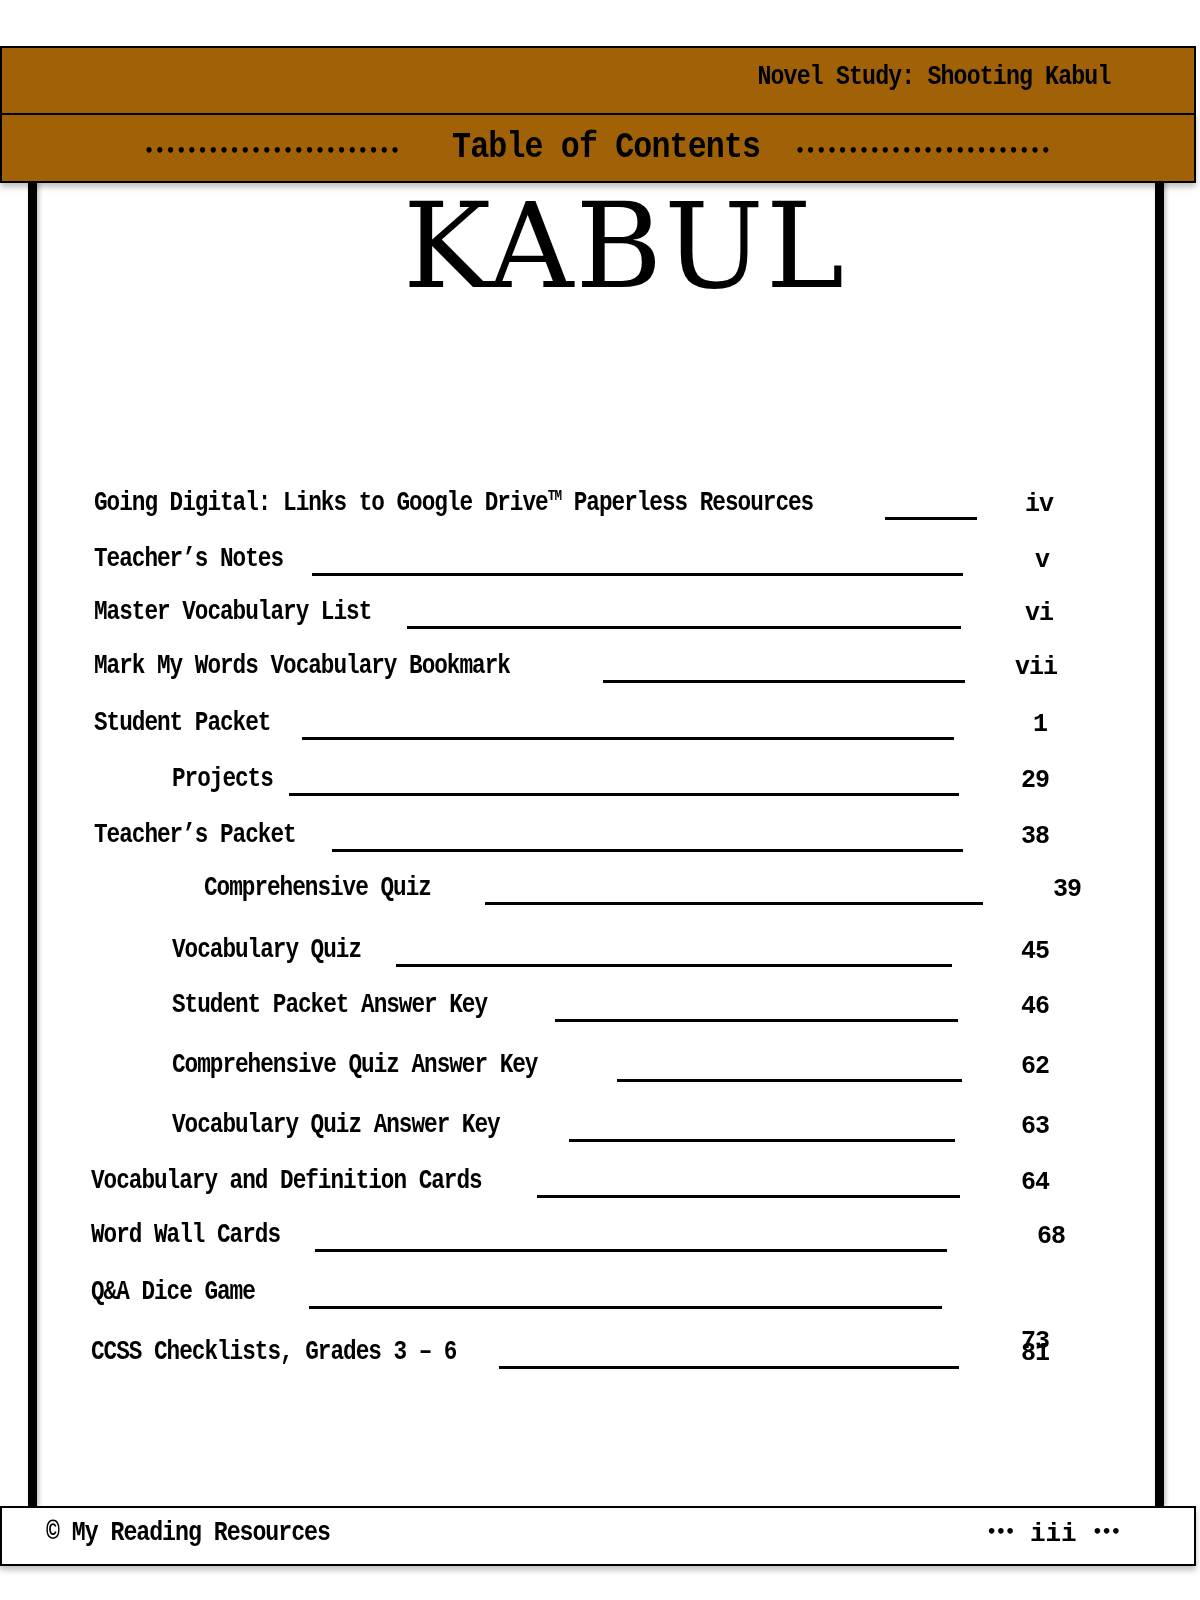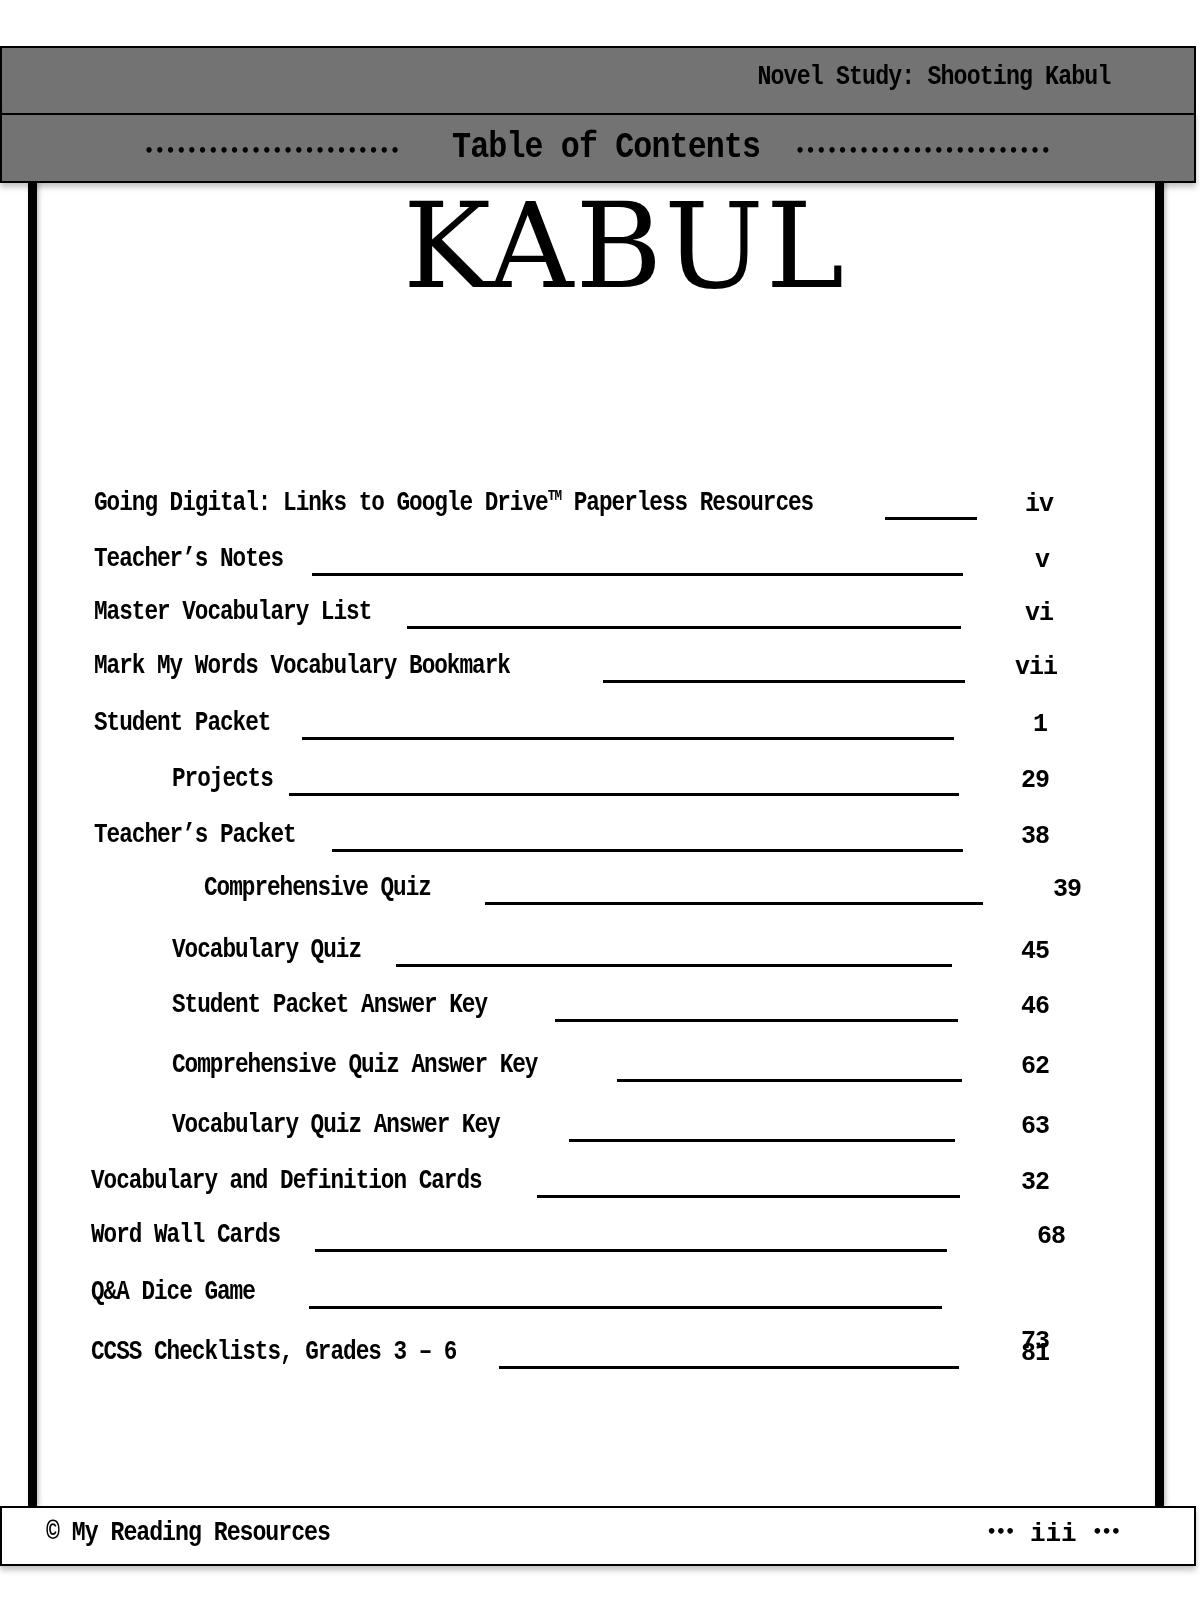--- a/index.html
+++ b/index.html
@@ -32,21 +32,21 @@
     }
     .side-rule.left { left: 28px; }
     .side-rule.right { left: 1155px; }
 
     
     .header-box {
       position: absolute;
       left: 0;
       width: 1196px;
       border: 2px solid #000;
-      background: #737373;
+      background: #a16207;
       box-sizing: border-box;
     }
     .header-top {
       top: 46px;
       height: 69px;
     }
     .header-bottom {
       top: 113px;
       height: 70px;
       box-shadow: 0 4px 6px rgba(0,0,0,0.25);
@@ -281,21 +281,21 @@
         <span class="toc-page" style="left: 1005px;">62</span>
       </div>
       <div class="toc-entry" style="top: 1110px;">
         <span class="toc-label" style="left: 172px;"><span>Vocabulary Quiz Answer Key</span></span>
         <span class="toc-leader" style="left: 569px; width: 386px;"></span>
         <span class="toc-page" style="left: 1005px;">63</span>
       </div>
       <div class="toc-entry" style="top: 1166px;">
         <span class="toc-label" style="left: 91px;"><span>Vocabulary and Definition Cards</span></span>
         <span class="toc-leader" style="left: 537px; width: 423px;"></span>
-        <span class="toc-page" style="left: 1005px;">32</span>
+        <span class="toc-page" style="left: 1005px;">64</span>
       </div>
       <div class="toc-entry" style="top: 1220px;">
         <span class="toc-label" style="left: 91px;"><span>Word Wall Cards</span></span>
         <span class="toc-leader" style="left: 315px; width: 632px;"></span>
         <span class="toc-page" style="left: 1005px; text-align: right;">68</span>
       </div>
       <div class="toc-entry" style="top: 1277px;">
         <span class="toc-label" style="left: 91px;"><span>Q&amp;A Dice Game</span></span>
         <span class="toc-leader" style="left: 309px; width: 633px;"></span>
         <span class="toc-page" style="left: 1005px; margin-top: 48px;">73</span>

